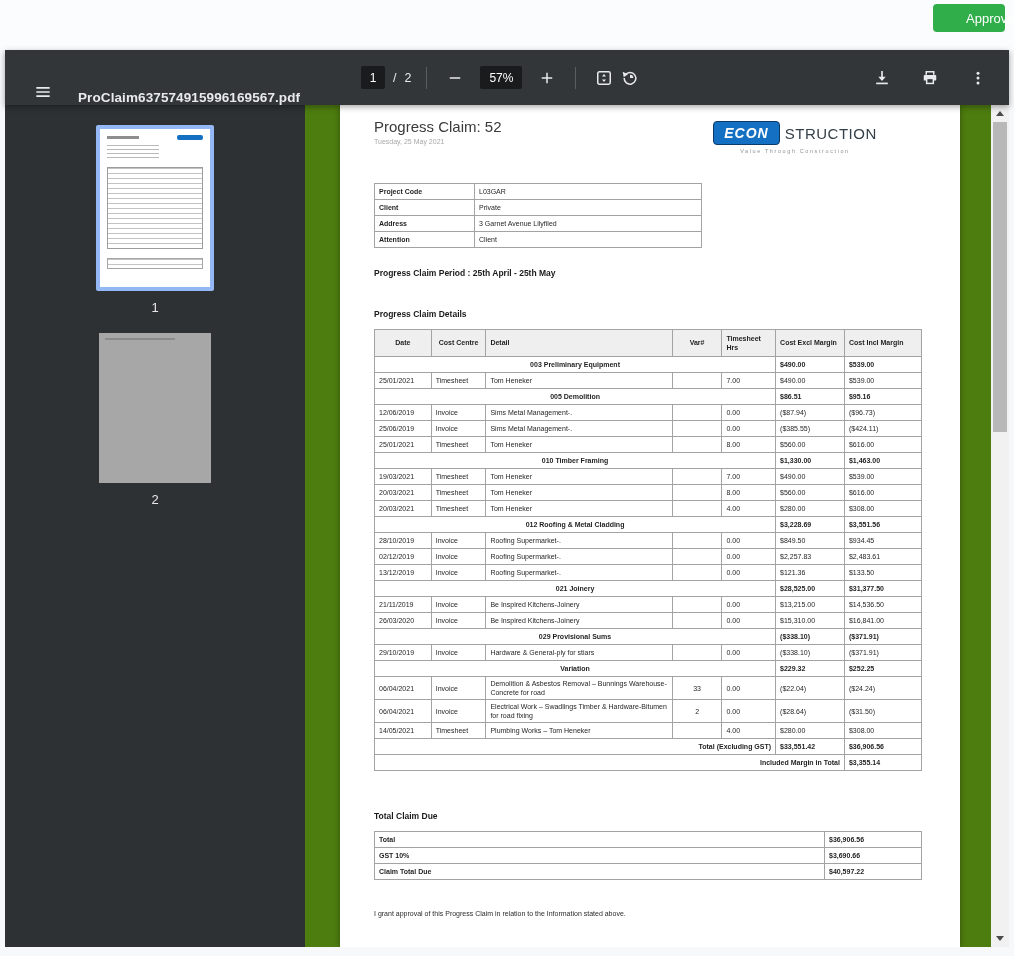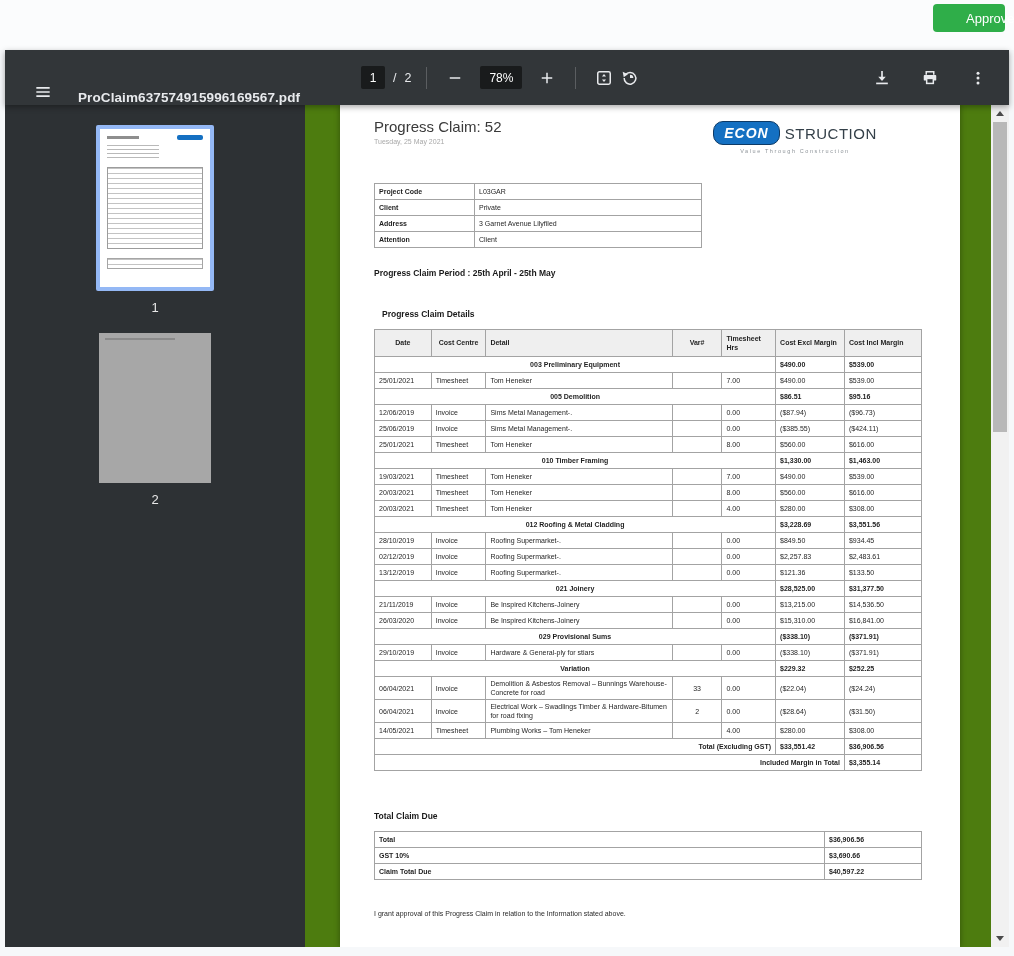--- a/index.html
+++ b/index.html
@@ -67,34 +67,34 @@
     border-top:5px solid #4a4a4a; }
   .sb-thumb { position:absolute; left:2px; top:17px; width:14px; height:310px; background:#b8b8b8; cursor:grab; }
 
   
   .doc-header { position:relative; height:35px; }
   .doc-title { font-size:15px; color:#3a3a3a; }
   .doc-date { font-size:7px; color:#a8a8a8; margin-top:3px; }
   .logo { position:absolute; left:326px; top:3px; width:190px; text-align:center; }
   .logo-row { display:flex; align-items:center; justify-content:center; }
   .logo-econ { background:#1470c2; color:#fff; font-style:italic; font-weight:700; font-size:14px;
-    letter-spacing:1px; padding:3px 10px; border-radius:10px; border:1px solid #0d3a66; }
+    letter-spacing:1px; padding:3px 10px; border-radius:4px; border:1px solid #0d3a66; }
   .logo-struction { color:#333f48; font-size:15px; letter-spacing:.5px; margin-left:5px; }
   .logo-tagline { font-size:5.5px; color:#8e9499; letter-spacing:1.6px; margin-top:3px; }
 
   table { border-collapse:collapse; font-size:7px; color:#1f1f1f; }
   td, th { border:1px solid #a3a3a3; padding:2px 4px; line-height:1.3; vertical-align:middle; }
 
   .info-table { width:328px; margin-top:30px; }
   .info-table td { height:16px; }
   .info-table .lbl { width:100px; font-weight:700; }
 
   .sec-heading { font-size:8.5px; font-weight:700; color:#1a1a1a; }
   .claim-period { margin-top:20px; }
-  .details-heading { margin-top:31px;margin-left:8px; }
+  .details-heading { margin-top:31px; }
 
   .details-table { width:548px; margin-top:10px; table-layout:fixed; }
   .details-table th { background:#efefef; font-weight:700; text-align:left; height:27px; }
   .details-table th.c, .details-table td.c { text-align:center; }
   .details-table td { height:16px; }
   .details-table .group { text-align:center; font-weight:700; }
   .details-table .b { font-weight:700; }
   .details-table .r { text-align:right; font-weight:700; }
   .col-date{width:56px}.col-centre{width:54px}.col-detail{width:184px}.col-var{width:49px}
   .col-hrs{width:53px}.col-excl{width:68px}.col-incl{width:76px}
@@ -132,21 +132,21 @@
       <span class="page-total">/</span>
       <span class="page-total">2</span>
       <div class="tb-divider"></div>
       <button class="tb-btn">
         <span>
           <svg width="18" height="18" viewBox="0 0 24 24">
               <path d="M5 12h14" stroke="#e8eaed" stroke-width="2"></path>
             </svg>
         </span>
       </button>
-      <div class="zoom-pill">78%</div>
+      <div class="zoom-pill">57%</div>
       <button class="tb-btn">
         <span>
           <svg width="18" height="18" viewBox="0 0 24 24">
               <path d="M12 5v14M5 12h14" stroke="#e8eaed" stroke-width="2"></path>
             </svg>
         </span>
       </button>
       <div class="tb-divider"></div>
       <button class="tb-btn">
         <span>

